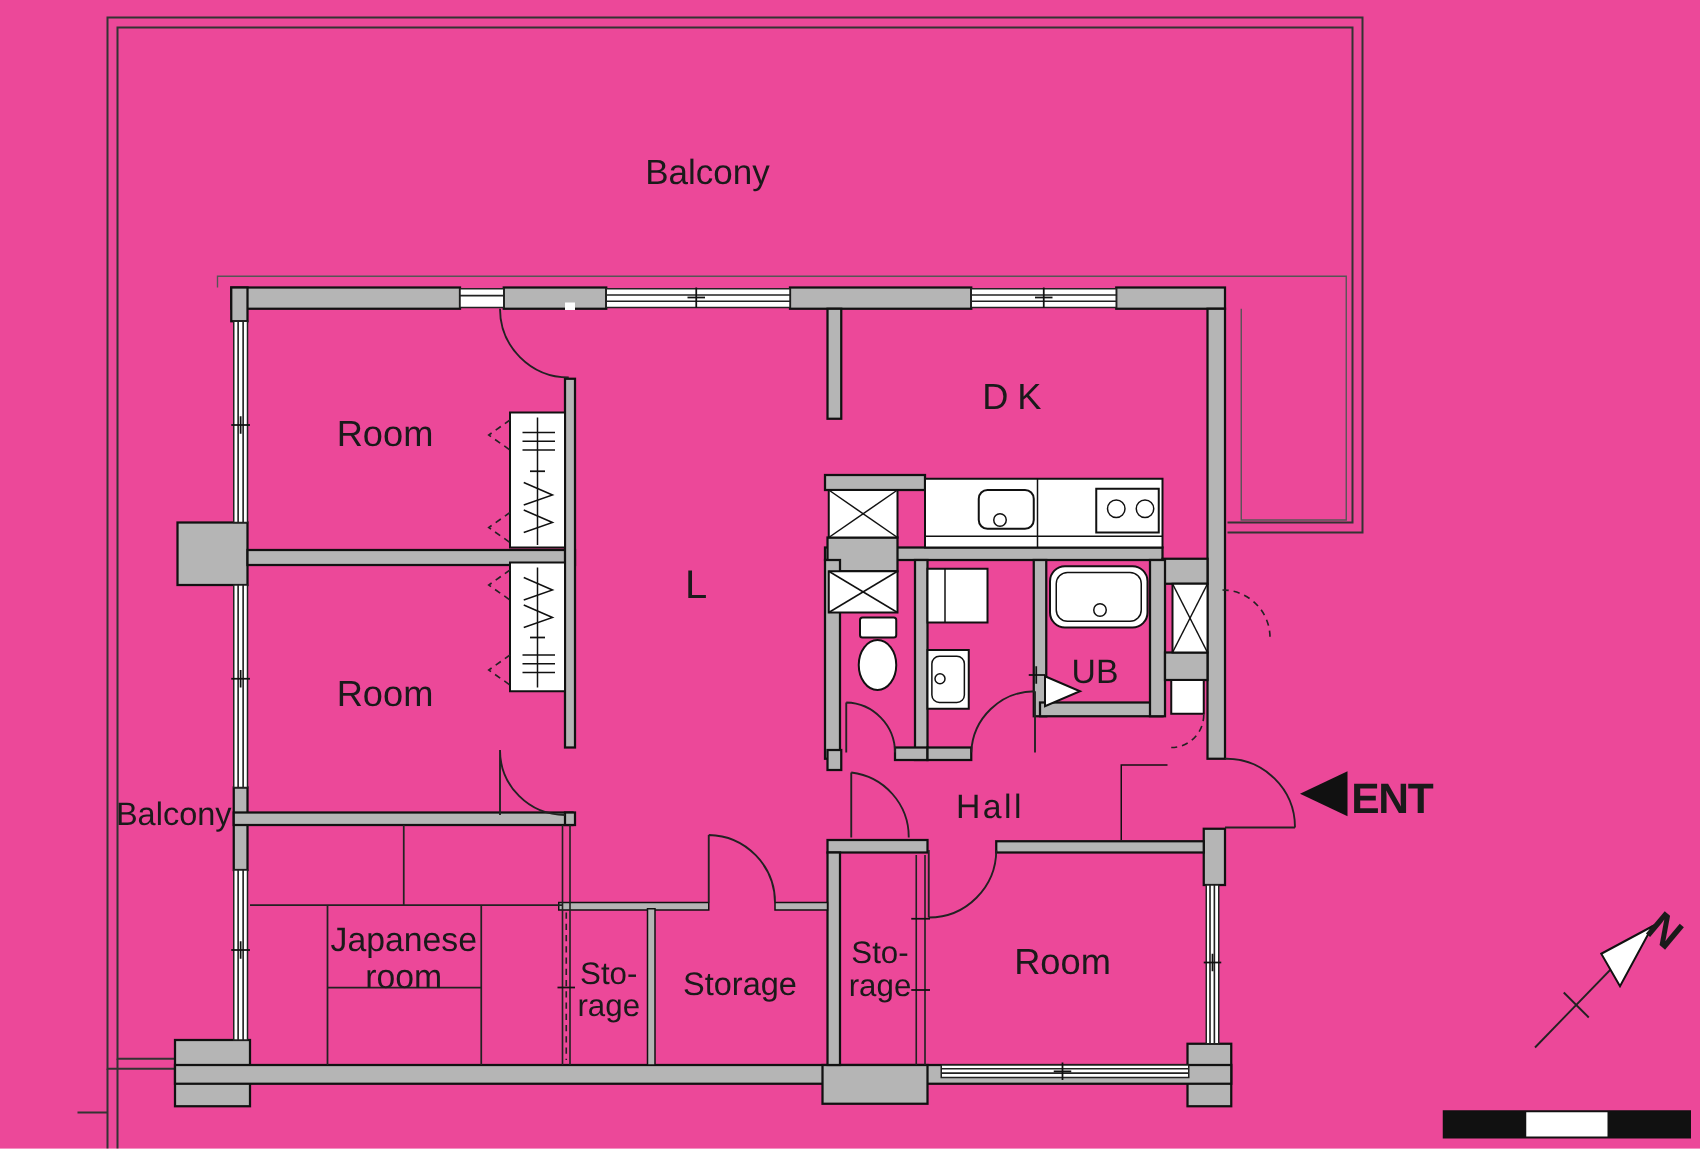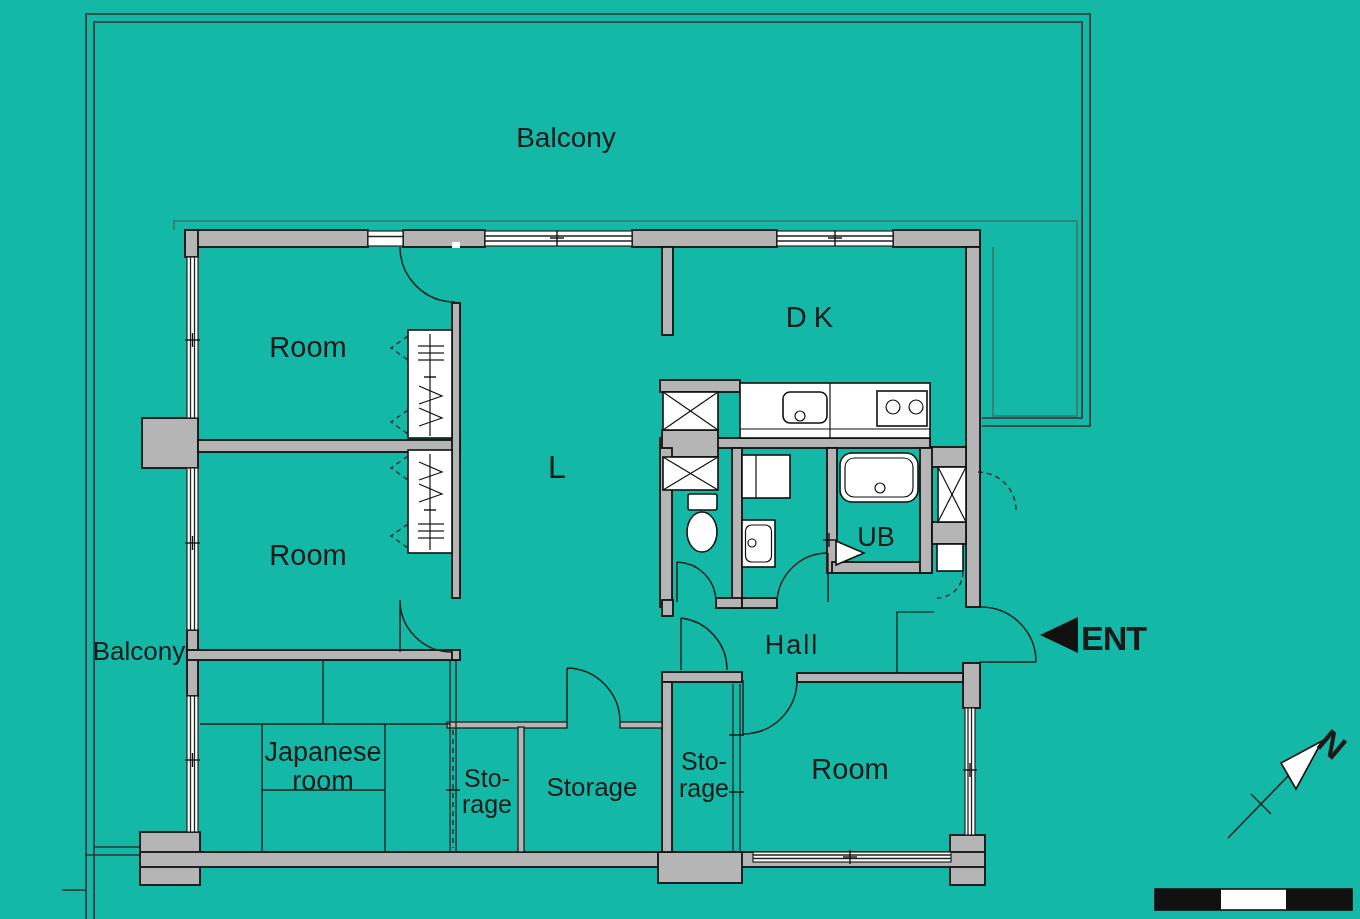--- a/index.html
+++ b/index.html
@@ -1,16 +1,16 @@
 <!DOCTYPE html>
 <html><head>
 <meta charset="utf-8">
 <style>
   html,body{margin:0;padding:0;background:#ffffff;}
-  .stage{width:1360px;height:919px;position:relative;background:#14b8a6;overflow:hidden;}
+  .stage{width:1360px;height:919px;position:relative;background:#ec4899;overflow:hidden;}
   svg{display:block;}
   text{font-family:"Liberation Sans", sans-serif; fill:#1a1a1a;}
   .room-label{font-size:29px;}
   .small-label{font-size:25px;}
   .wall{fill:#b5b5b5;stroke:#111;stroke-width:1.8;}
   .thinwall{fill:#b5b5b5;stroke:#111;stroke-width:1.2;}
   .rail{fill:none;stroke:#333;stroke-width:1.6;}
   .floorline{fill:none;stroke:#555;stroke-width:1.1;}
   .win{fill:#fff;stroke:#222;stroke-width:1.2;}
   .winline{stroke:#222;stroke-width:1.3;}

